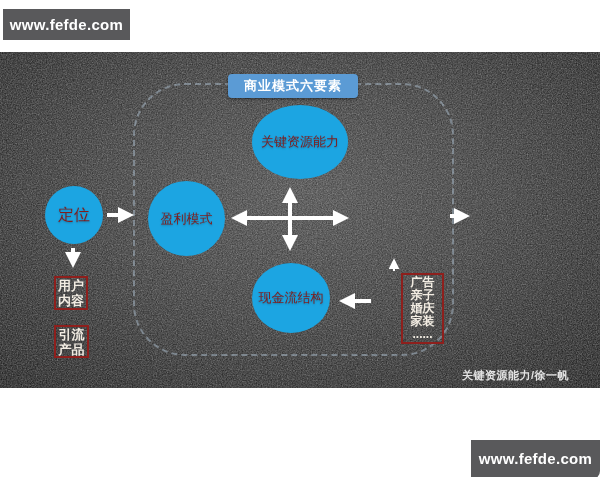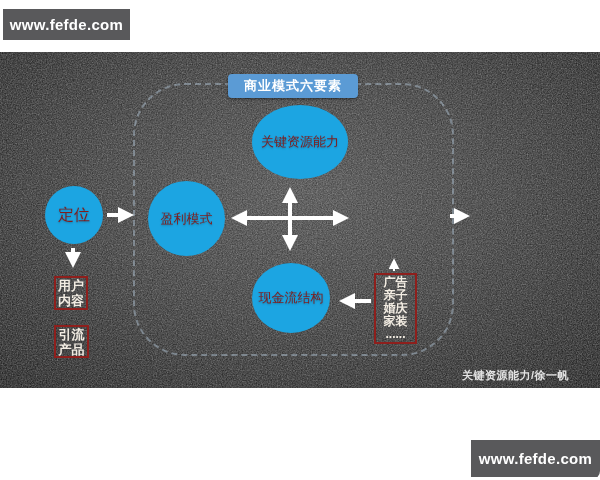--- a/index.html
+++ b/index.html
@@ -95,21 +95,21 @@
     <div class="node profit-model" style="background-color: rgb(28, 165, 226);">现金流结构</div>
 
     <div class="tag user-content" style="border-color: rgb(142, 31, 28);">
       <span>用户</span>
       <span>内容</span>
     </div>
     <div class="tag traffic-product" style="border-color: rgb(142, 31, 28); margin-top: 12px;">
       <span>引流</span>
       <span>产品</span>
     </div>
-    <div class="tag examples" style="border-color: rgb(142, 31, 28);">
+    <div class="tag examples" style="border-color: rgb(142, 31, 28); margin-left: 27px;">
       <span>广告</span>
       <span>亲子</span>
       <span>婚庆</span>
       <span>家装</span>
       <span>......</span>
     </div>
 
     <svg class="arrows" width="600" height="336" viewBox="0 0 600 336" xmlns="http://www.w3.org/2000/svg">
       <defs>
         <marker id="ah" viewBox="0 0 10 10" refX="7.5" refY="5" markerWidth="4" markerHeight="4" orient="auto-start-reverse">

